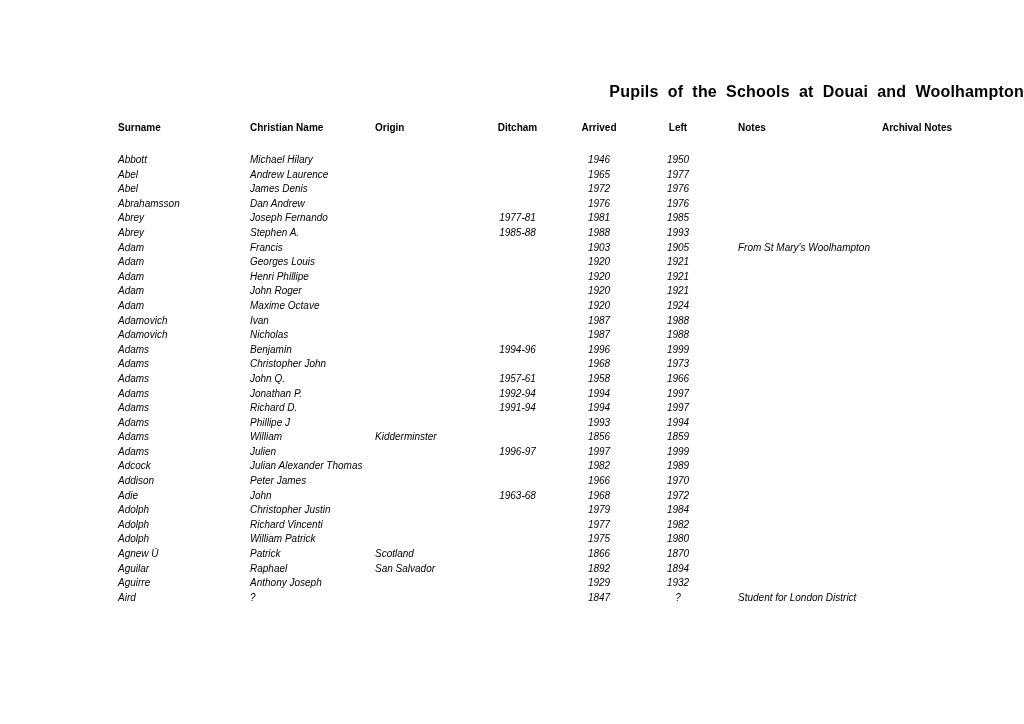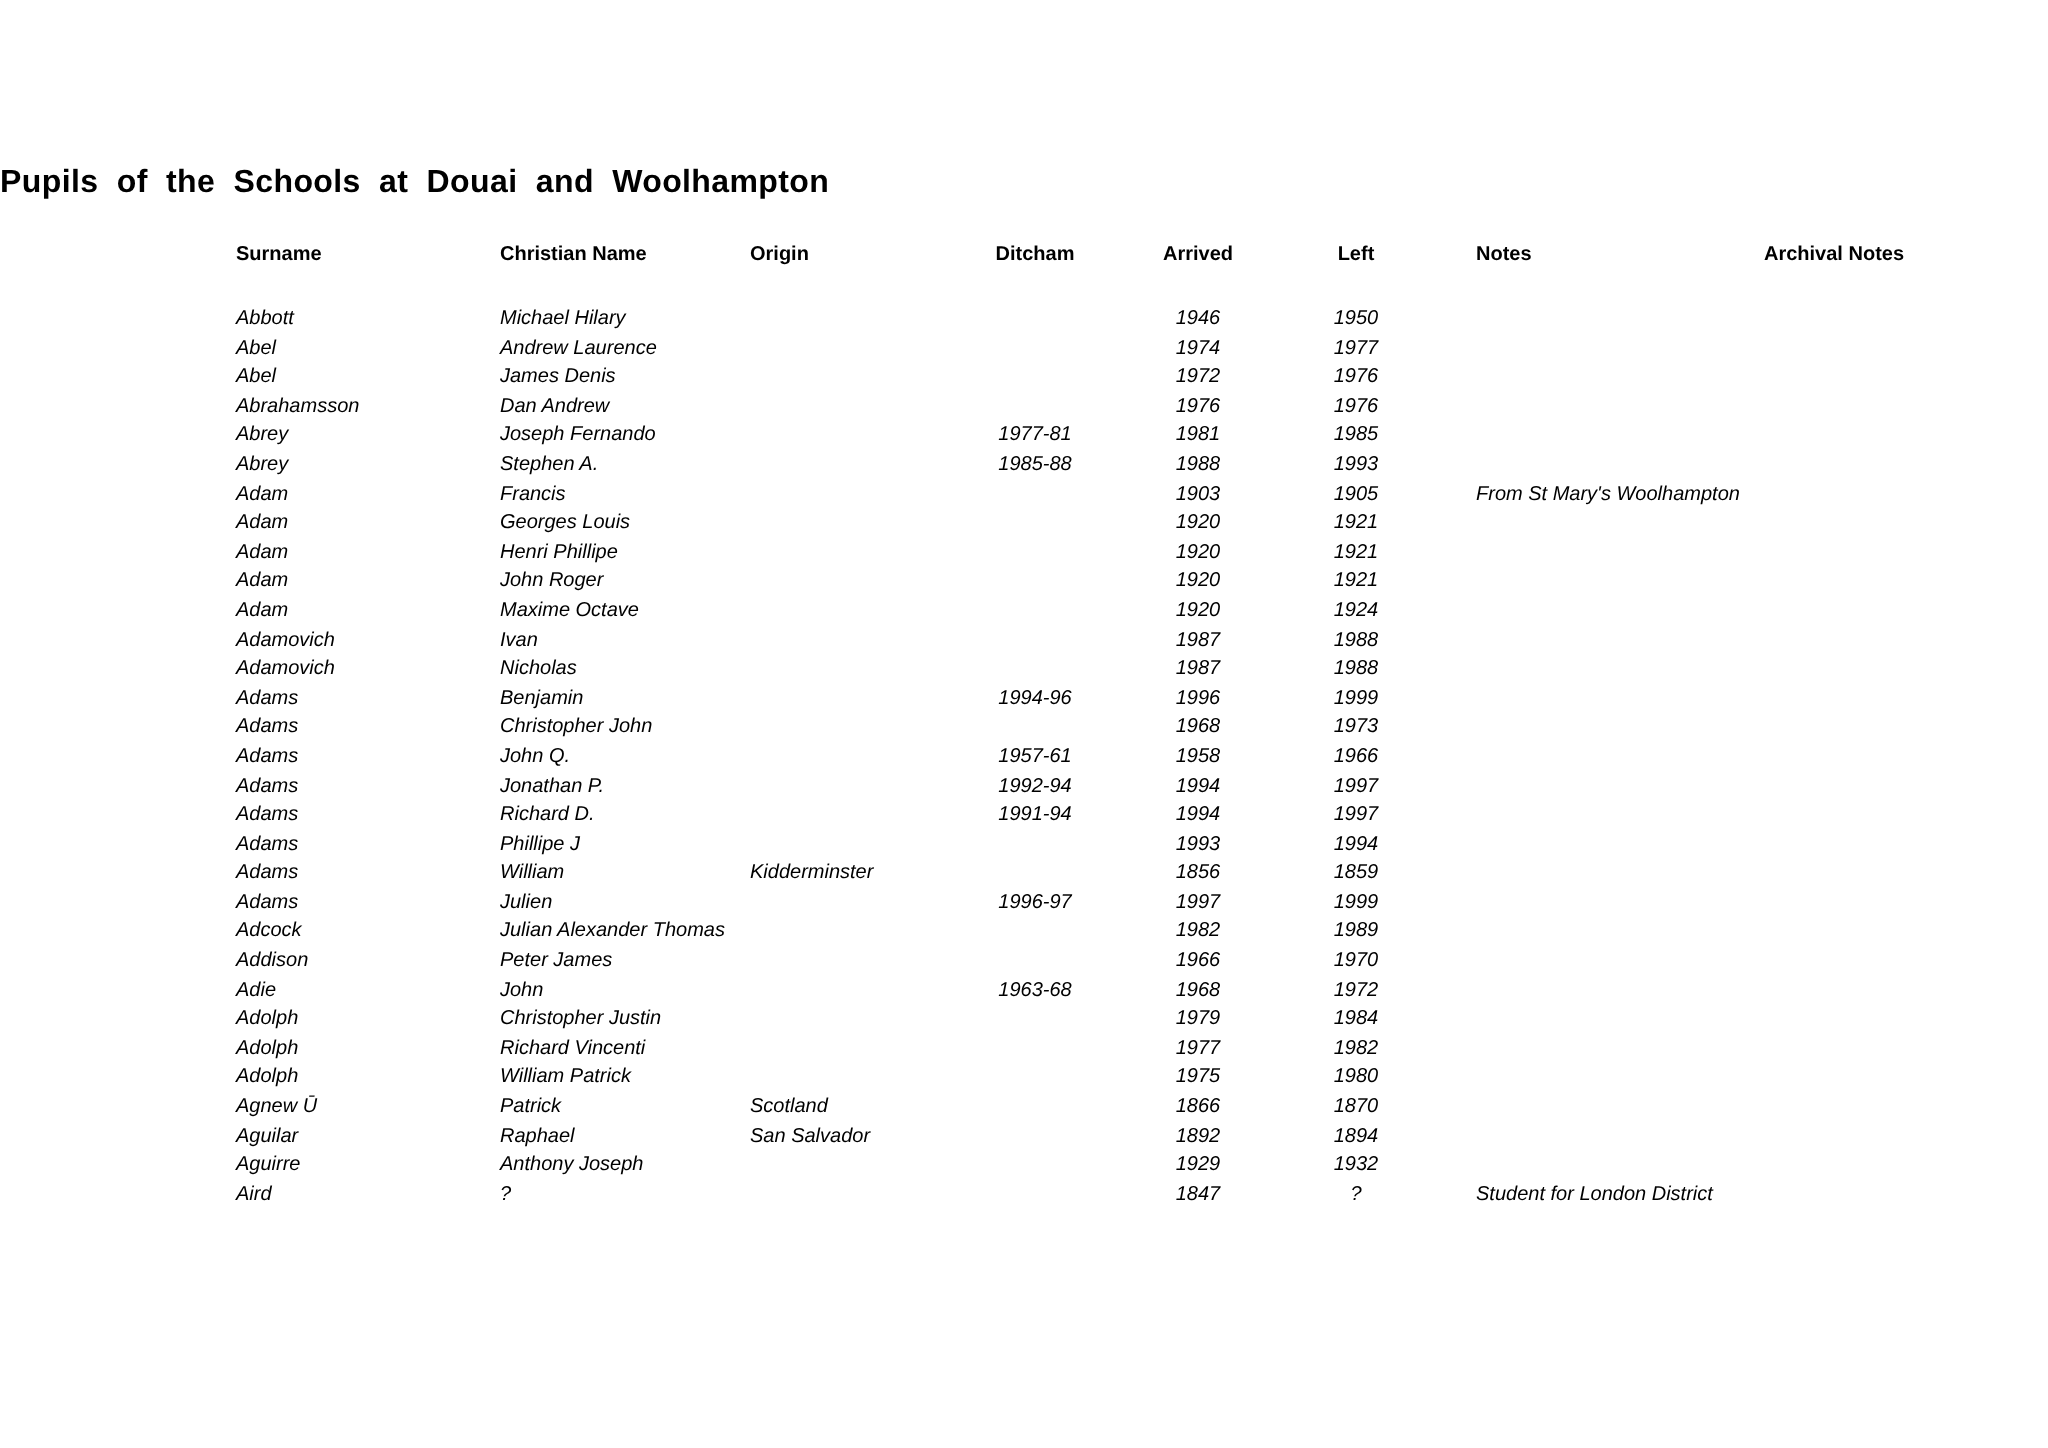--- a/index.html
+++ b/index.html
@@ -11,21 +11,21 @@
     background: #ffffff;
     overflow: hidden;
     font-family: "Liberation Sans", "DejaVu Sans", sans-serif;
     color: #000000;
   }
   .doc-title {
     position: absolute;
     top: 83px;
     left: 0;
     width: 100%;
-    text-align: left;
+    text-align: right;
     font-size: 16px;
     font-weight: bold;
     word-spacing: 4.5px;
     letter-spacing: 0.2px;
     white-space: nowrap;
   }
   .thead, .trow {
     display: grid;
     grid-template-columns: 92px 85px 80px 45px 38px 40px 104px 150px;
     font-size: 10px;
@@ -75,21 +75,21 @@
       <div class="cell col-center">1946</div>
       <div class="cell col-center">1950</div>
       <div class="cell"></div>
       <div class="cell"></div>
     </div>
       <div class="trow">
       <div class="cell">Abel</div>
       <div class="cell">Andrew Laurence</div>
       <div class="cell"></div>
       <div class="cell col-center"></div>
-      <div class="cell col-center">1974</div>
+      <div class="cell col-center">1965</div>
       <div class="cell col-center">1977</div>
       <div class="cell"></div>
       <div class="cell"></div>
     </div>
       <div class="trow">
       <div class="cell">Abel</div>
       <div class="cell">James Denis</div>
       <div class="cell"></div>
       <div class="cell col-center"></div>
       <div class="cell col-center">1972</div>

